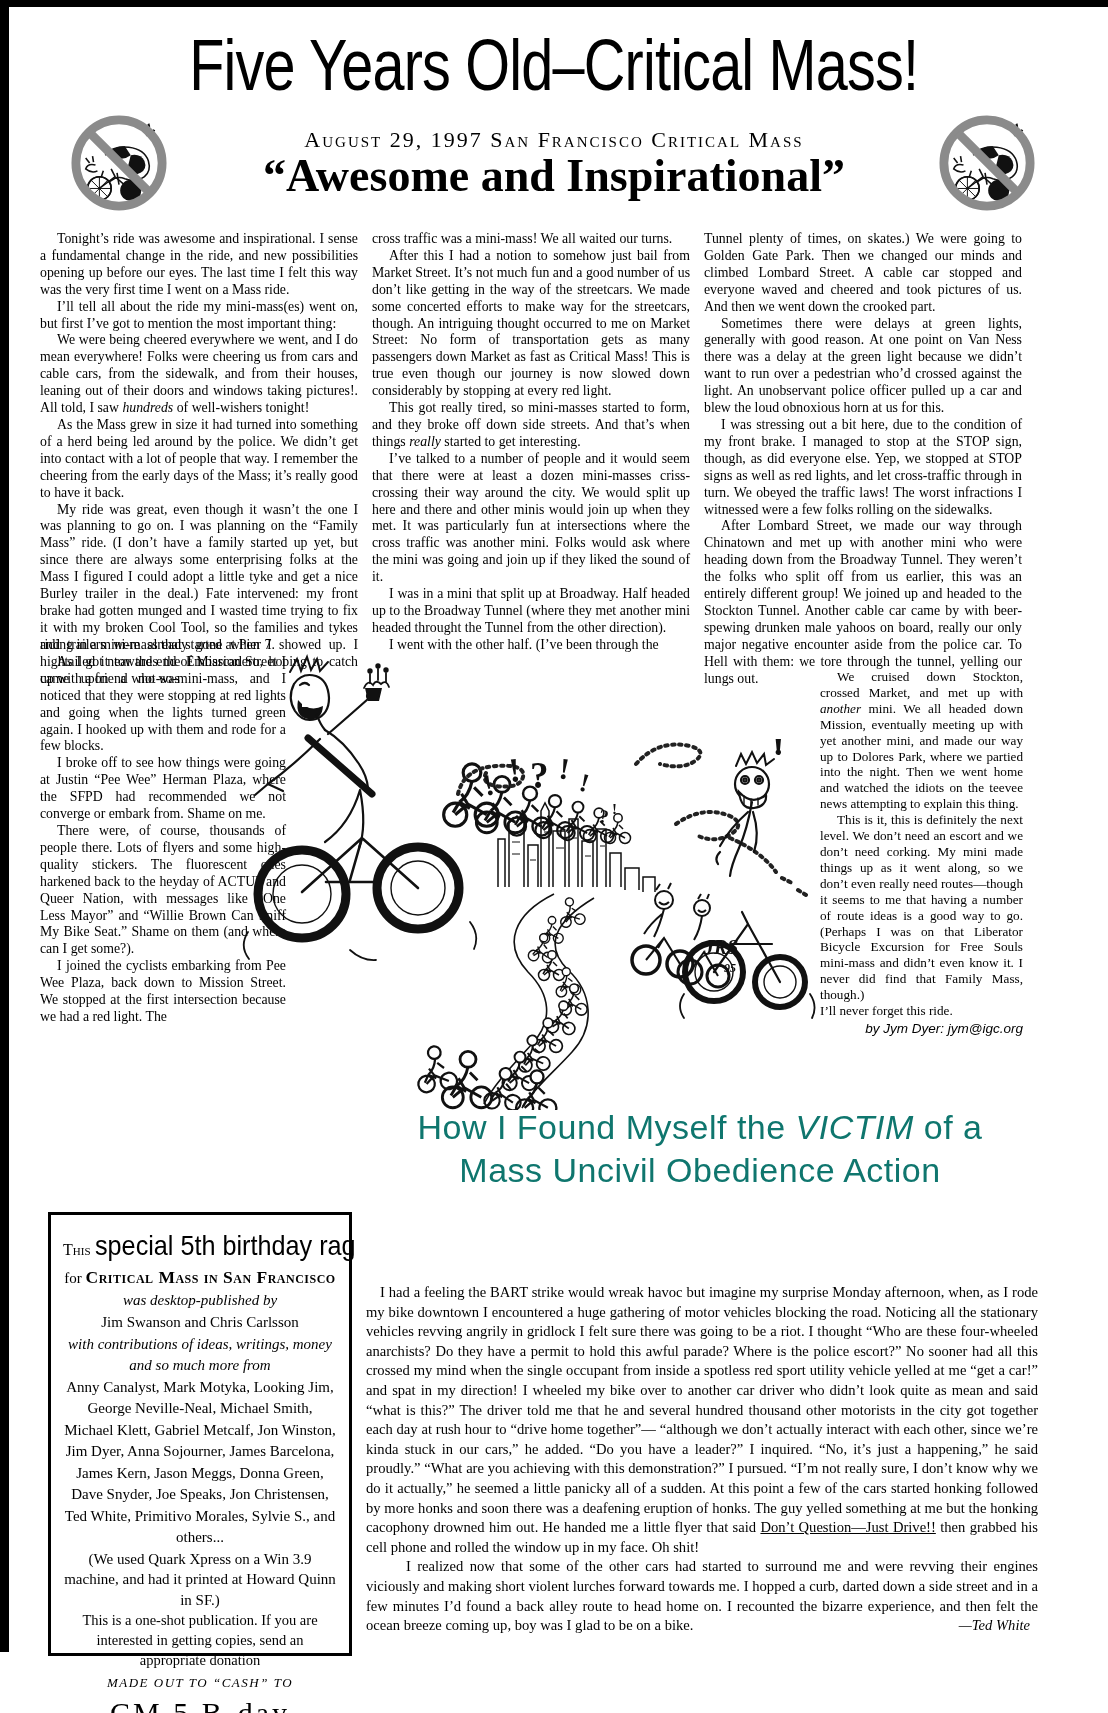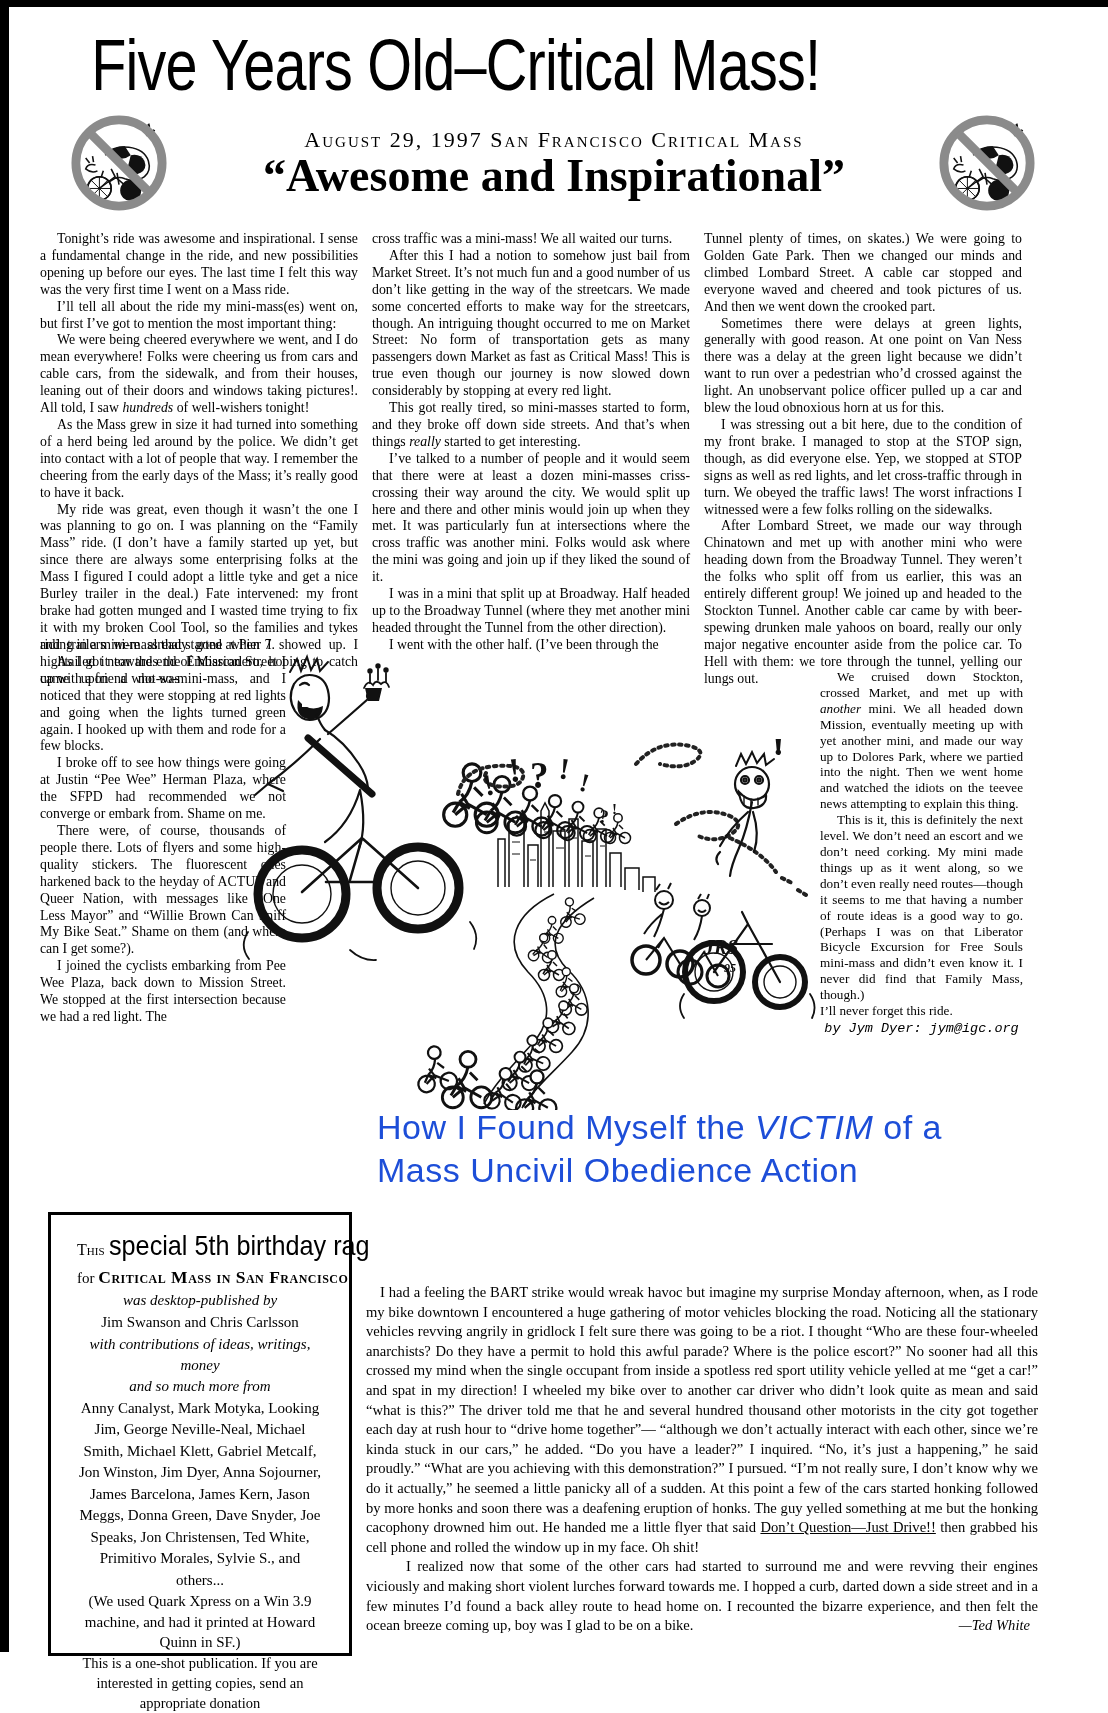--- a/index.html
+++ b/index.html
@@ -2,64 +2,64 @@
 <html lang="en"><head>
 <meta charset="utf-8">
 <style>
   html,body{margin:0;padding:0;background:#e8e8e8}
   .page{position:relative;width:1108px;height:1713px;background:#fff;overflow:hidden;
         font-family:"Liberation Serif",serif;color:#000;margin:0 auto}
   p{margin:0}
   .bar-top{position:absolute;left:0;top:0;width:1108px;height:7px;background:#000}
   .bar-left{position:absolute;left:0;top:0;width:9px;height:1652px;background:#000}
 
-  .masthead-title{position:absolute;left:0;top:24px;width:1108px;text-align:left;
+  .masthead-title{position:absolute;left:0;top:24px;width:1108px;text-align:center;
     font-family:"Liberation Sans",sans-serif;font-size:72px;font-weight:400;white-space:nowrap}
   .masthead-title .cond{display:inline-block;transform:scaleX(.8);transform-origin:50% 50%;letter-spacing:-1px}
 
   .logo{position:absolute;top:114px;width:98px;height:98px}
   .logo-l{left:70px}
   .logo-r{left:938px}
 
   .dateline{position:absolute;left:0;top:127px;width:1108px;text-align:center;
     font-variant:small-caps;font-size:22px;letter-spacing:2px}
   .headline{position:absolute;left:0;top:150px;width:1108px;text-align:center;
     font-weight:700;font-size:46px;line-height:52px}
 
   .col{position:absolute;text-align:justify;font-size:13.8px;line-height:16.9px;hyphens:auto}
   .col p{text-indent:17px}
   .col p.cont{text-indent:0}
   #c1w{left:40px;top:231px;width:318px}
   #c1n{left:40px;top:637px;width:246px}
   #c2 {left:372px;top:231px;width:318px}
   #c3w{left:704px;top:231px;width:318px}
   #c3n{left:820px;top:669px;width:203px;font-size:13.2px;line-height:15.9px}
-  .byl{text-align:center;font-family:Liberation Mono, monospace;font-style:italic;
+  .byl{text-align:right;font-family:Liberation Sans, sans-serif;font-style:italic;
        font-size:13.5px;text-indent:0 !important;margin-top:2px}
 
   .cartoon{position:absolute;left:232px;top:642px;width:586px;height:468px}
   .cartoon text{font-family:"Liberation Serif",serif;fill:#111}
 
   .credits{position:absolute;left:48px;top:1212px;width:304px;height:444px;border:3px solid #000;
-    box-sizing:border-box;text-align:center;padding:16px 26px 0}
+    box-sizing:border-box;text-align:center;padding:16px 12px 0}
   .credits .l1{font-size:15px;line-height:30px;white-space:nowrap}
   .credits .l1 .small{font-variant:small-caps;font-size:16px}
   .credits .l1 .big{font-family:"Liberation Sans",sans-serif;font-size:28px;display:inline-block;
     transform:scaleX(.9);transform-origin:0 50%}
   .credits .l2{font-size:15px;line-height:24px;white-space:nowrap}
   .credits .l2 .cmsf{font-weight:700;font-variant:small-caps;font-size:17.5px;letter-spacing:.5px}
   .credits .it{font-style:italic;font-size:15px;line-height:21px}
   .credits .names{font-size:15px;line-height:21.5px;margin-top:1px}
   .credits .quark{font-size:15px;line-height:20.5px}
   .credits .oneshot{font-size:14.5px;line-height:20px}
   .credits .madeout{font-style:italic;font-size:13px;letter-spacing:1.5px;margin-top:3px;line-height:20px}
   .credits .cm5{font-size:30px;letter-spacing:3px;line-height:38px;margin-top:1px}
 
-  .v-title{position:absolute;left:377px;top:1106px;width:668px;
-    font-family:"Liberation Sans",sans-serif;font-size:34px;line-height:43px;letter-spacing:.5px;color:#1d4ed8}
+  .v-title{position:absolute;left:366px;top:1106px;width:668px;text-align:center;
+    font-family:"Liberation Sans",sans-serif;font-size:34px;line-height:43px;letter-spacing:.5px;color:#0f766e}
   .v-body{position:absolute;left:366px;top:1283px;width:672px;text-align:justify;
     font-size:14.6px;line-height:19.6px}
   .v-body .p1{text-indent:14px}
   .v-body .p2{text-indent:40px;position:relative}
   .u{text-decoration:underline}
   .tw-byline{position:absolute;right:8px;bottom:0;font-style:italic}
 </style>
 </head>
 <body>
 

